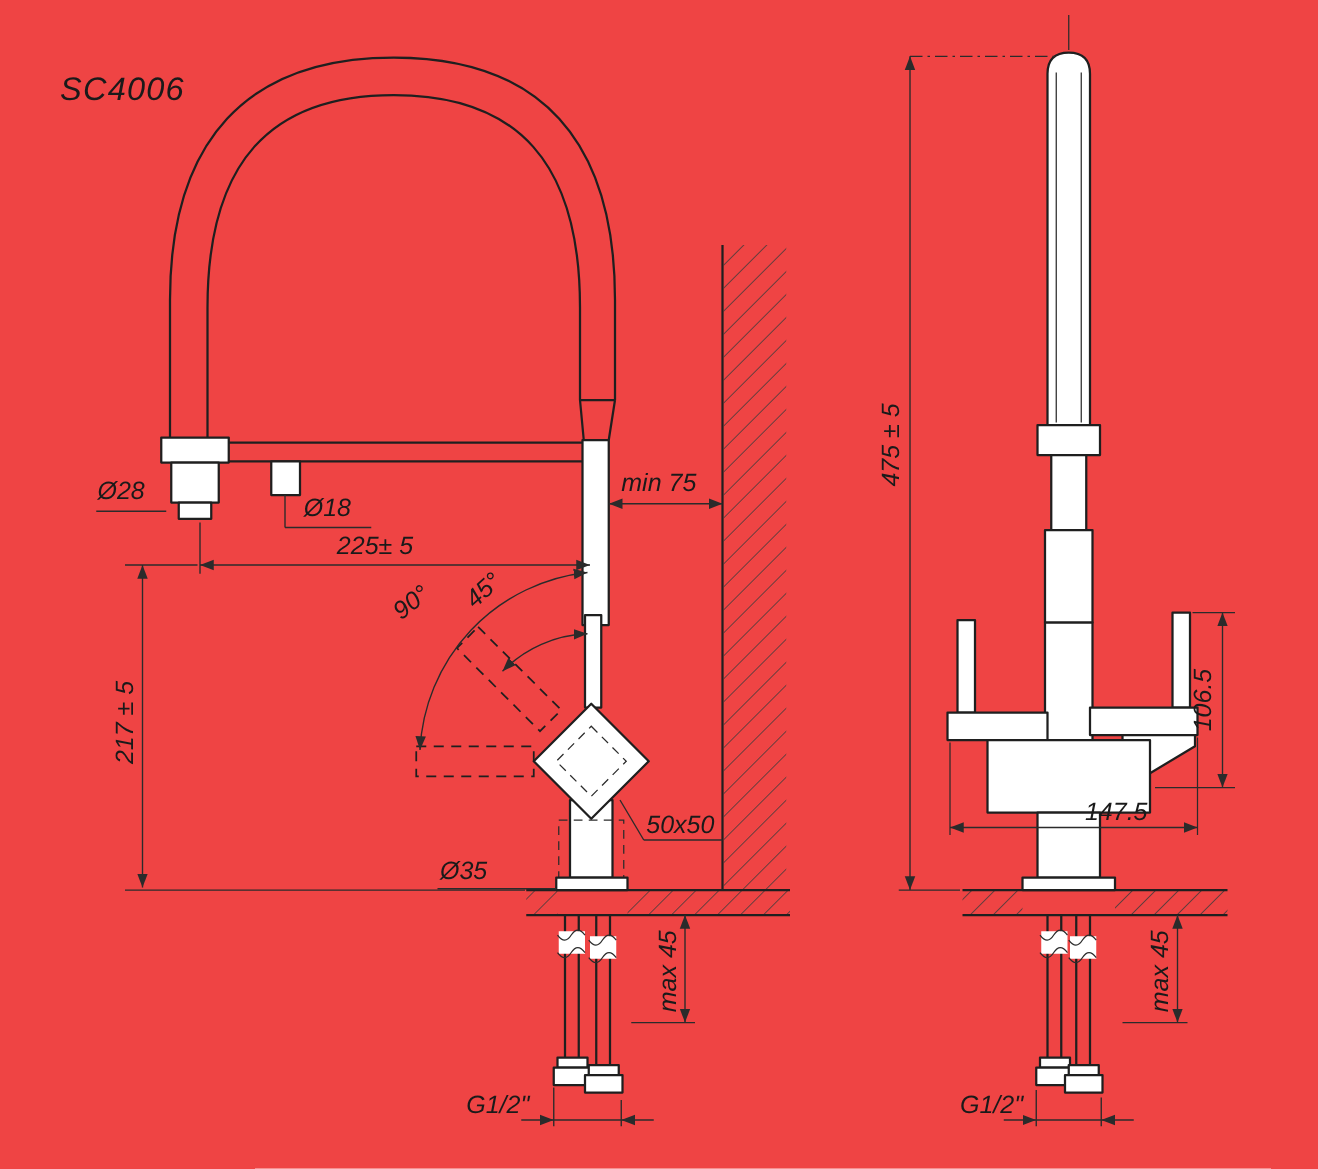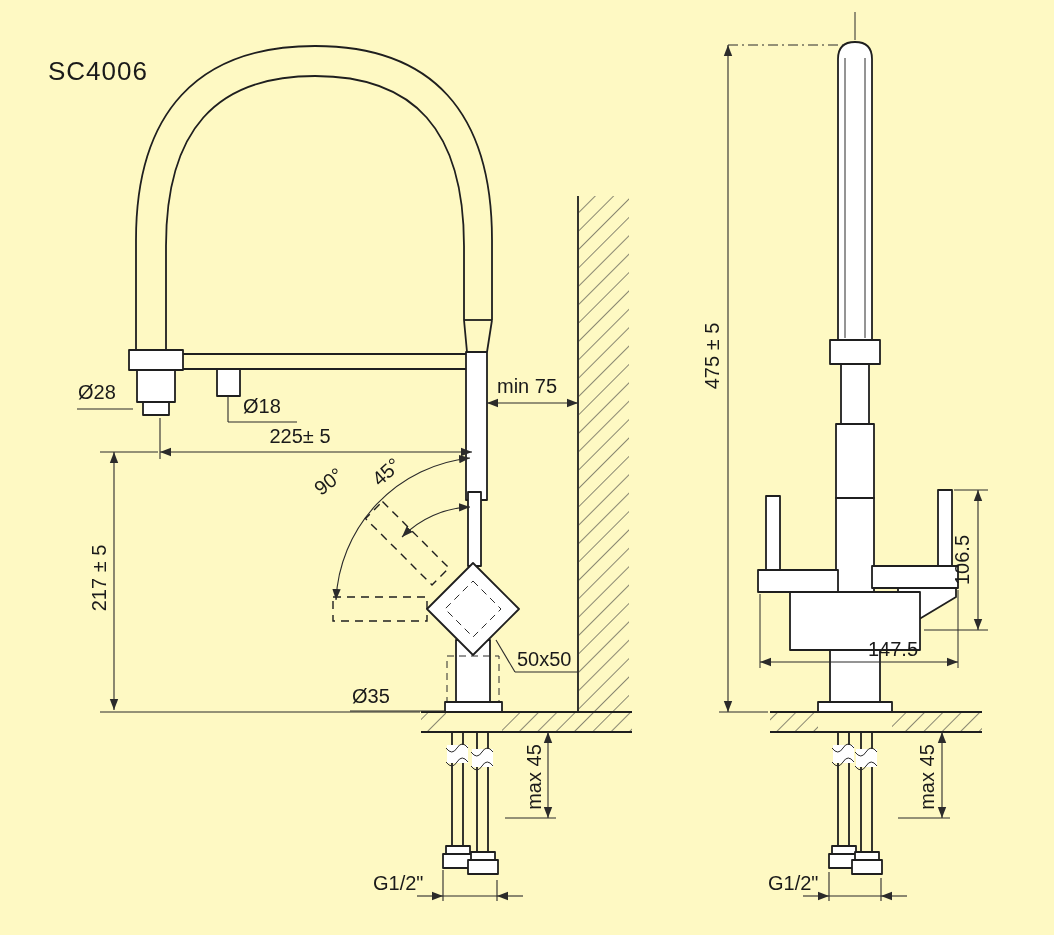--- a/index.html
+++ b/index.html
@@ -1,16 +1,16 @@
 <!DOCTYPE html>
 <html><head>
 <meta charset="utf-8">
 <style>
   html,body{margin:0;padding:0;background:#fff;}
-  .canvas{position:relative;width:1054px;height:935px;background:#fef9c3;font-family:"Liberation Sans",sans-serif;}
+  .canvas{position:relative;width:1054px;height:935px;background:#ef4444;font-family:"Liberation Sans",sans-serif;font-style:italic;}
   svg{display:block;}
   .t{font-family:"Liberation Sans",sans-serif;fill:#1a1a1a;}
   .title{font-size:26px;letter-spacing:1px;}
   .dim{font-size:20px;}
   .obj{stroke:#1f1f1f;stroke-width:1.8;fill:none;stroke-linejoin:round;}
   .objf{stroke:#1f1f1f;stroke-width:1.8;fill:#fff;stroke-linejoin:round;}
   .thin{stroke:#2b2b2b;stroke-width:1;fill:none;}
   .dl{stroke:#2b2b2b;stroke-width:1.1;fill:none;}
   .dash{stroke:#1f1f1f;stroke-width:1.4;fill:none;stroke-dasharray:8 6;}
   .dashthin{stroke:#2b2b2b;stroke-width:1;fill:none;stroke-dasharray:7 5;}

